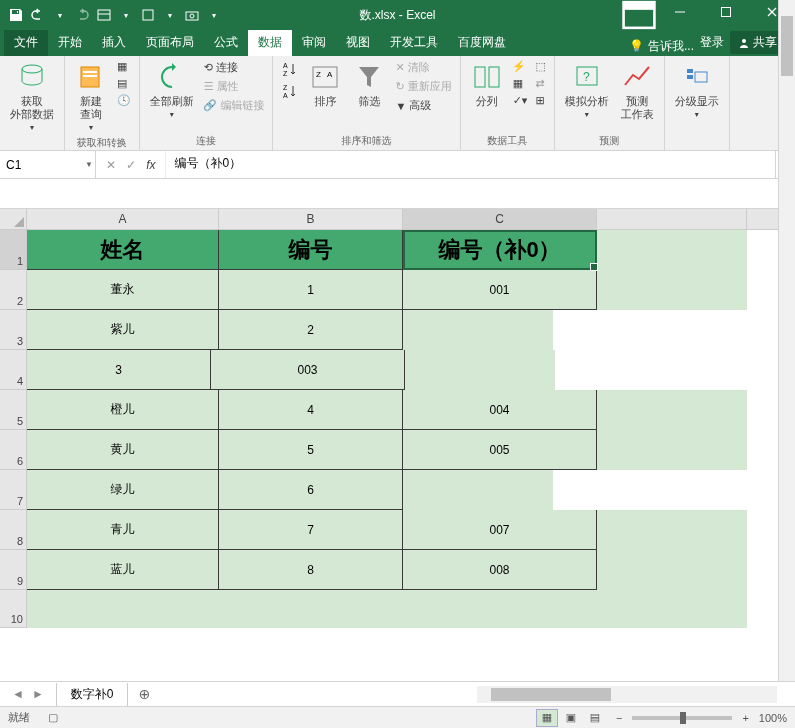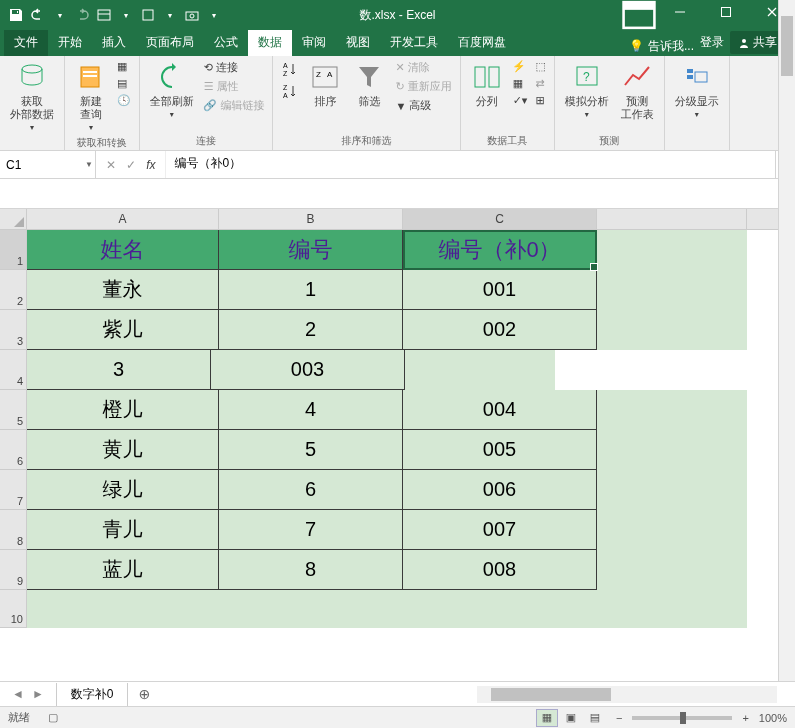--- a/index.html
+++ b/index.html
@@ -50,22 +50,22 @@
 .sel-all { width: 27px; background: #e6e6e6; border-right: 1px solid #ccc; position:relative; }
 .sel-all::after { content:""; position:absolute; right:2px; bottom:2px; border:5px solid transparent; border-right-color:#b0b0b0; border-bottom-color:#b0b0b0; }
 .colh { text-align: center; font-size: 12px; color: #444; border-right: 1px solid #ccc; display:flex; align-items:center; justify-content:center; background:#e6e6e6; }
 .colh.sel { background: #d2d2d2; }
 .grid-body { display:flex; }
 .rowh-col { width: 27px; background:#e6e6e6; }
 .rowh { height: 40px; border-bottom:1px solid #ccc; border-right:1px solid #ccc; font-size:11px; color:#444; display:flex; align-items:flex-end; justify-content:flex-end; padding: 0 3px 2px 0; }
 .rowh.sel { background:#d2d2d2; }
 .cells { position:relative; }
 .crow { display:flex; height:40px; }
-.cell { border-right:1px solid #3a3a3a; border-bottom:1px solid #3a3a3a; display:flex; align-items:center; justify-content:center; font-size:20px; }
-.hdr-cell { background:#44a96f; color:#4c1d95; font-weight:normal; font-size:22px; }
+.cell { border-right:1px solid #3a3a3a; border-bottom:1px solid #3a3a3a; display:flex; align-items:center; justify-content:center; font-size:12px; }
+.hdr-cell { background:#44a96f; color:#000000; font-weight:bold; font-size:22px; }
 .data-cell { background:#d5e8d4; color:#000; }
 .empty-cell { background:#d5e8d4; border-right:1px solid #d5e8d4; border-bottom:1px solid #d5e8d4; }
 .wA { width:192px; } .wB { width:184px; } .wC { width:194px; } .wRest { width:150px; }
 .selection-box { position:absolute; border:2px solid #226741; pointer-events:none; }
 .selection-box::after { content:""; position:absolute; right:-3px; bottom:-3px; width:6px; height:6px; background:#226741; border:1px solid #fff; }
 .vscroll { width:17px; background:#f1f1f1; border-left:1px solid #d4d4d4; position:absolute; right:0; top:0; bottom:0; }
 .vscroll .thumb { position:absolute; left:2px; right:2px; top:16px; height:60px; background:#c1c1c1; }
 
 
 .sheetbar { position:absolute; left:0; right:0; bottom:22px; height:25px; background:#fff; border-top:1px solid #d4d4d4; display:flex; align-items:center; font-size:12px; }
@@ -400,21 +400,20 @@
       <div id="data-rows">
           <div class="crow">
             <div class="cell data-cell wA">董永</div>
             <div class="cell data-cell wB">1</div>
             <div class="cell data-cell wC">001</div>
             <div class="cell empty-cell wRest"></div>
           </div>
           <div class="crow">
             <div class="cell data-cell wA">紫儿</div>
             <div class="cell data-cell wB">2</div>
-            <div class="cell data-cell wC">002</div>
             <div class="cell empty-cell wRest"></div>
           </div>
           <div class="crow">
             <div class="cell data-cell wB">3</div>
             <div class="cell data-cell wC">003</div>
             <div class="cell empty-cell wRest"></div>
           </div>
           <div class="crow">
             <div class="cell data-cell wA">橙儿</div>
             <div class="cell data-cell wB">4</div>
@@ -423,21 +422,20 @@
           </div>
           <div class="crow">
             <div class="cell data-cell wA">黄儿</div>
             <div class="cell data-cell wB">5</div>
             <div class="cell data-cell wC">005</div>
             <div class="cell empty-cell wRest"></div>
           </div>
           <div class="crow">
             <div class="cell data-cell wA">绿儿</div>
             <div class="cell data-cell wB">6</div>
-            <div class="cell data-cell wC">006</div>
             <div class="cell empty-cell wRest"></div>
           </div>
           <div class="crow">
             <div class="cell data-cell wA">青儿</div>
             <div class="cell data-cell wB">7</div>
             <div class="cell data-cell wC">007</div>
             <div class="cell empty-cell wRest"></div>
           </div>
           <div class="crow">
             <div class="cell data-cell wA">蓝儿</div>

